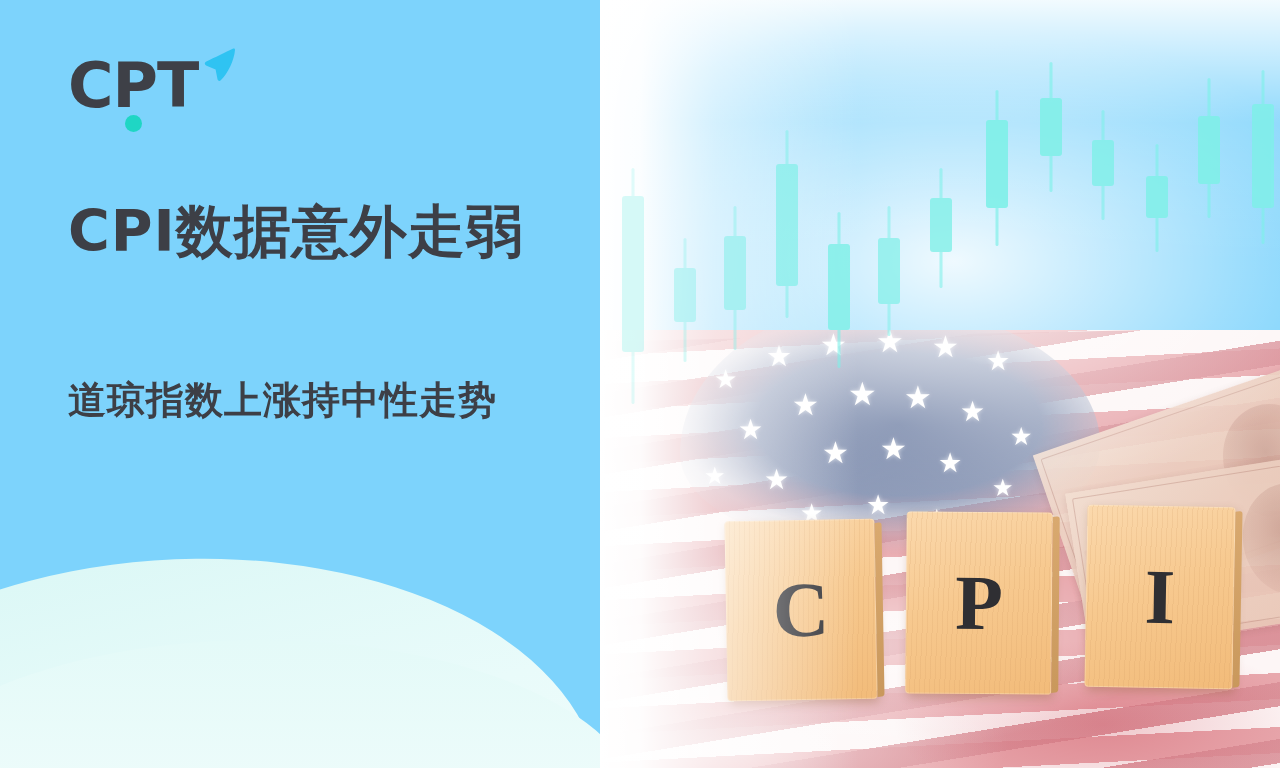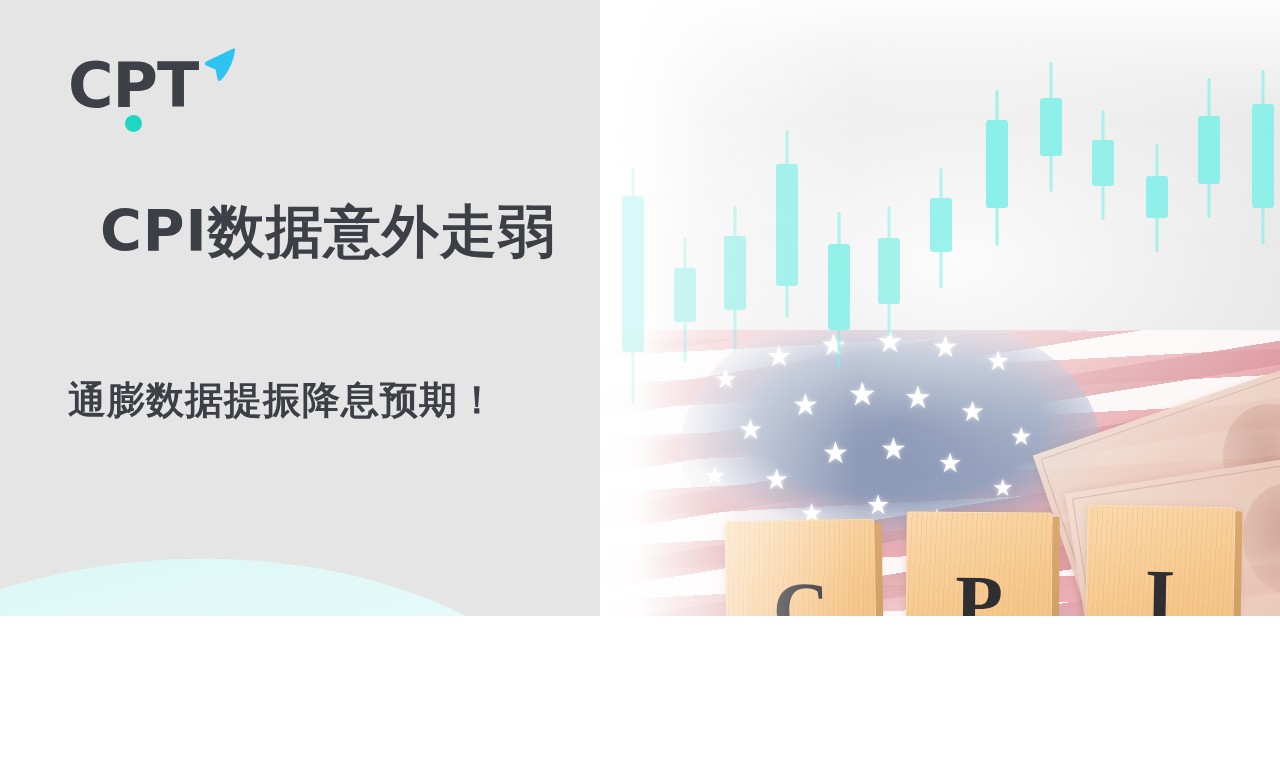--- a/index.html
+++ b/index.html
@@ -6,22 +6,22 @@
   * { margin:0; padding:0; box-sizing:border-box; }
   html, body {
     width:1280px; height:768px;
     overflow:hidden;
     background:#ffffff;
     font-family:"Liberation Sans","DejaVu Sans",sans-serif;
   }
 
   .banner {
     position:relative;
-    width:1280px; height:616px;
-    background:#e5e5e5;
+    width:1280px; height:768px;
+    background:#7dd3fc;
     overflow:hidden;
   }
 
   
   .wave-blob {
     position:absolute;
     left:-260px;
     top:560px;
     width:860px;
     height:460px;
@@ -230,21 +230,20 @@
   }
   .hl-line {
     position:relative;
     font-family:"DejaVu Sans","Liberation Sans",sans-serif;
     font-weight:700;
     font-size:57px;
     line-height:70px;
     color:#3d3f46;
     letter-spacing:1px;
     white-space:nowrap;
-    margin-left:32px;
   }
   .hl-line .hl-mark {
     position:absolute;
     left:-6px;
     bottom:-2px;
     height:23px;
     background:#b3f1ec;
     border-radius:12px;
     z-index:-1;
   }
@@ -400,16 +399,16 @@
   </div>
 
   <div class="headline">
     <div class="hl-line">
       <span class="hl-mark" style="width:481px;"></span>
       <span class="hl-txt">CPI数据意外走弱</span>
     </div>
   </div>
 
   <div class="subtitle">
-    <div class="sub-line">通膨数据提振降息预期！</div>
+    <div class="sub-line">道琼指数上涨持中性走势</div>
   </div>
 
 </div>
 
 </body></html>

